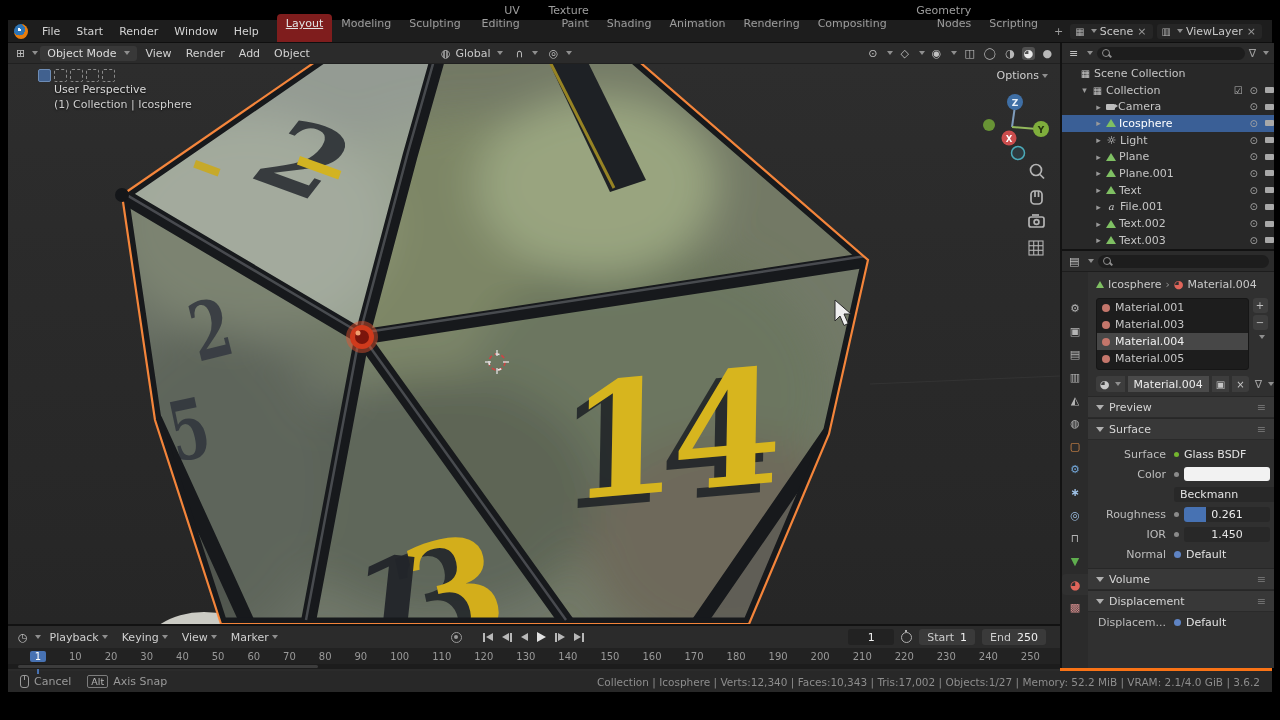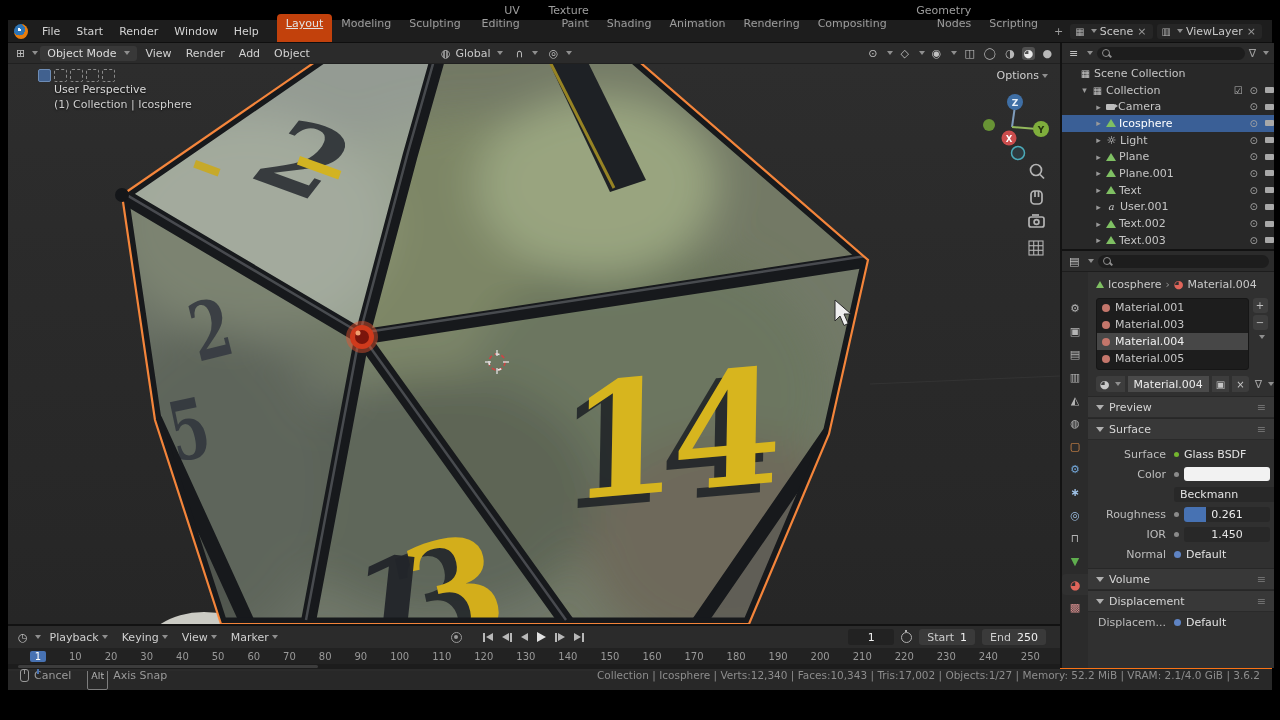--- a/index.html
+++ b/index.html
@@ -7,21 +7,21 @@
   .screen{position:absolute;left:0;top:0;width:1280px;height:720px;background:#000;}
   .window{position:absolute;left:8px;top:20px;width:1264px;height:668px;background:#1d1d1d;display:flex;flex-direction:column;}
 
   
   .topbar{height:22px;background:#1d1d1d;border-bottom:1px solid #0f0f0f;display:flex;align-items:center;flex:0 0 22px;}
   .blender-logo{width:15px;height:15px;margin:0 6px 0 6px;border-radius:50%;
     background:radial-gradient(circle at 38% 38%, #fff 0 12%, #2d74b5 13% 45%, #e87d0d 46% 100%);}
   .menu-item{padding:0 8px;color:#d2d2d2;cursor:default;}
   .tabs{display:flex;align-items:flex-end;height:22px;margin-left:10px;}
   .tab{padding:3px 9px 12px;color:#9d9d9d;border-radius:4px 4px 0 0;text-align:right;}
-  .tab.active{background:#c2410c;color:#e3e3e3;text-decoration:underline;}
+  .tab.active{background:#7f1d1d;color:#e3e3e3;text-decoration:underline;}
   .tab-add{padding:3px 7px;color:#9d9d9d;}
   .topbar-right{margin-left:auto;display:flex;align-items:center;gap:4px;padding-right:10px;}
   .tb-group{display:flex;align-items:center;gap:3px;background:#262626;border-radius:3px;padding:1px 5px;}
   .tb-ico{color:#b0b0b0;font-size:10px;}
   .dd{display:inline-block;width:0;height:0;border-left:3px solid transparent;border-right:3px solid transparent;border-top:4px solid #8f8f8f;margin-left:3px;}
   .xclose{color:#9a9a9a;font-size:11px;padding:0 1px;}
 
   
   .main{display:flex;flex:0 0 625px;height:625px;}
   .left-col{width:1052px;display:flex;flex-direction:column;}
@@ -151,21 +151,21 @@
   .rangepill{height:16px;background:#3a3a3a;border-radius:3px;display:flex;align-items:center;gap:6px;padding:0 8px;color:#cdcdcd;}
   .rangepill b{color:#f0f0f0;font-weight:normal;}
   .tl-ruler{height:16px;background:#222;display:flex;justify-content:space-between;align-items:center;padding:0 20px 0 22px;color:#999;font-size:10px;}
   .rnum{position:relative;min-width:8px;text-align:center;}
   .rnum.current{background:#4772b3;color:#fff;border-radius:2px;padding:0 4px;}
   .rnum.current::after{content:"";position:absolute;left:50%;top:13px;width:2px;height:10px;background:#4772b3;transform:translateX(-50%);}
   .tl-scroll{height:5px;background:#1c1c1c;position:relative;}
   .tl-scroll .bar{position:absolute;left:10px;top:1px;height:3px;width:300px;background:#3c3c3c;border-radius:2px;}
 
   
-  .statusbar{height:21px;flex:0 0 21px;border-top:1px solid #f97316;background:#282828;display:flex;padding:0 12px;color:#9a9a9a;}
+  .statusbar{height:21px;flex:0 0 21px;border-top:3px solid #f97316;background:#282828;display:flex;align-items:center;padding:0 12px;color:#9a9a9a;}
   .mouseico{width:7px;height:11px;border:1px solid #9a9a9a;border-radius:3px;position:relative;margin-right:5px;}
   .mouseico::before{content:"";position:absolute;left:2.5px;top:0;width:1px;height:4px;background:#9a9a9a;}
   .kbd{border:1px solid #7d7d7d;border-radius:2px;padding:0 3px;font-size:9.5px;color:#b5b5b5;margin:0 5px 0 16px;}
   .stats{margin-left:auto;color:#8d8d8d;font-size:10.5px;white-space:nowrap;}
 </style>
 </head>
 <body>
 
 <div class="screen">
 <div class="window">
@@ -598,21 +598,21 @@
               <span class="ol-right">
 
                 <span class="eyeglyph">⊙</span>
                 <span class="camico"></span>
               </span>
             </div>
 
             <div class="ol-row lvl2">
               <span class="ol-chev">▸</span>
               <span class="ol-icon" data-icon="font"></span>
-              <span class="ol-label">User.001</span>
+              <span class="ol-label">File.001</span>
               <span class="ol-right">
 
                 <span class="eyeglyph">⊙</span>
                 <span class="camico"></span>
               </span>
             </div>
 
             <div class="ol-row lvl2">
               <span class="ol-chev">▸</span>
               <span class="ol-icon" data-icon="mesh"></span>

